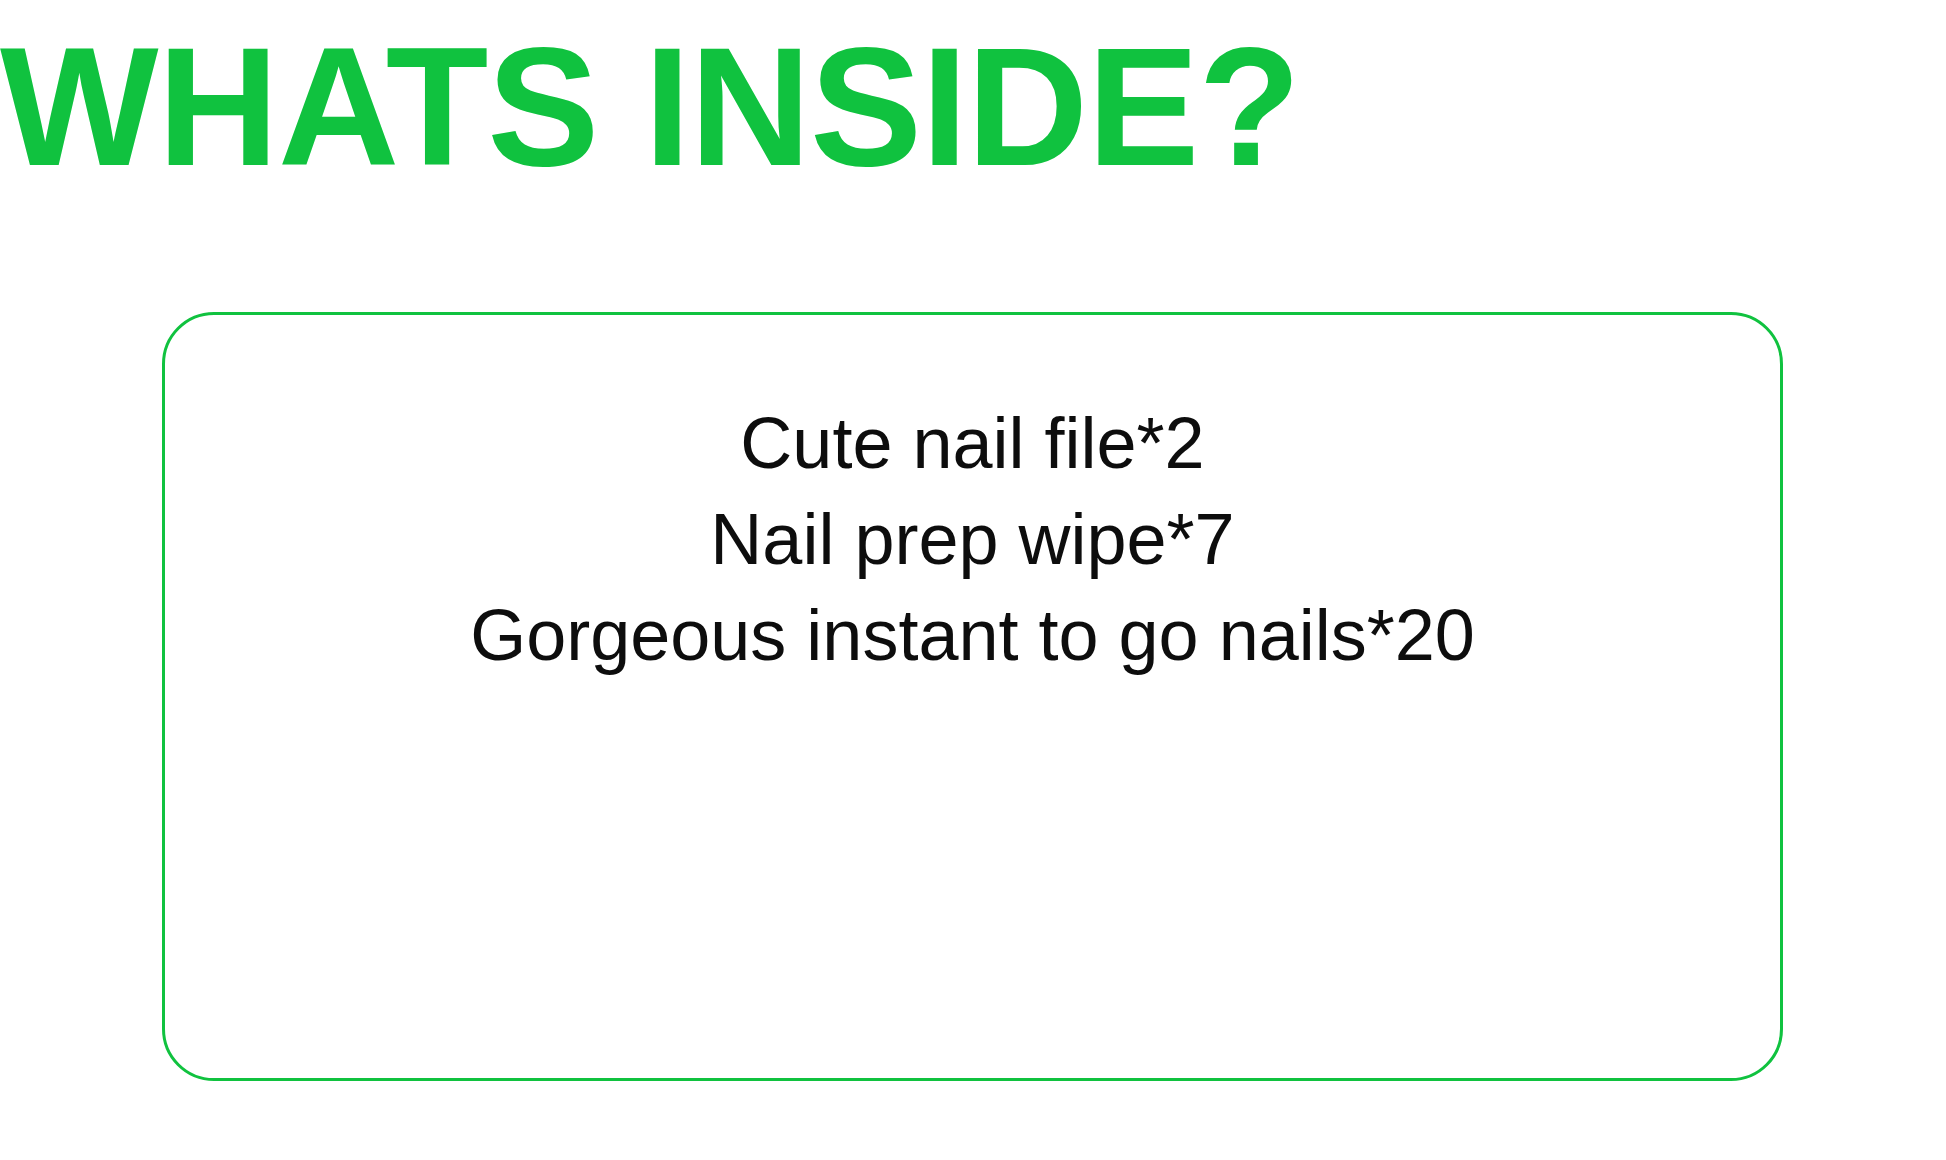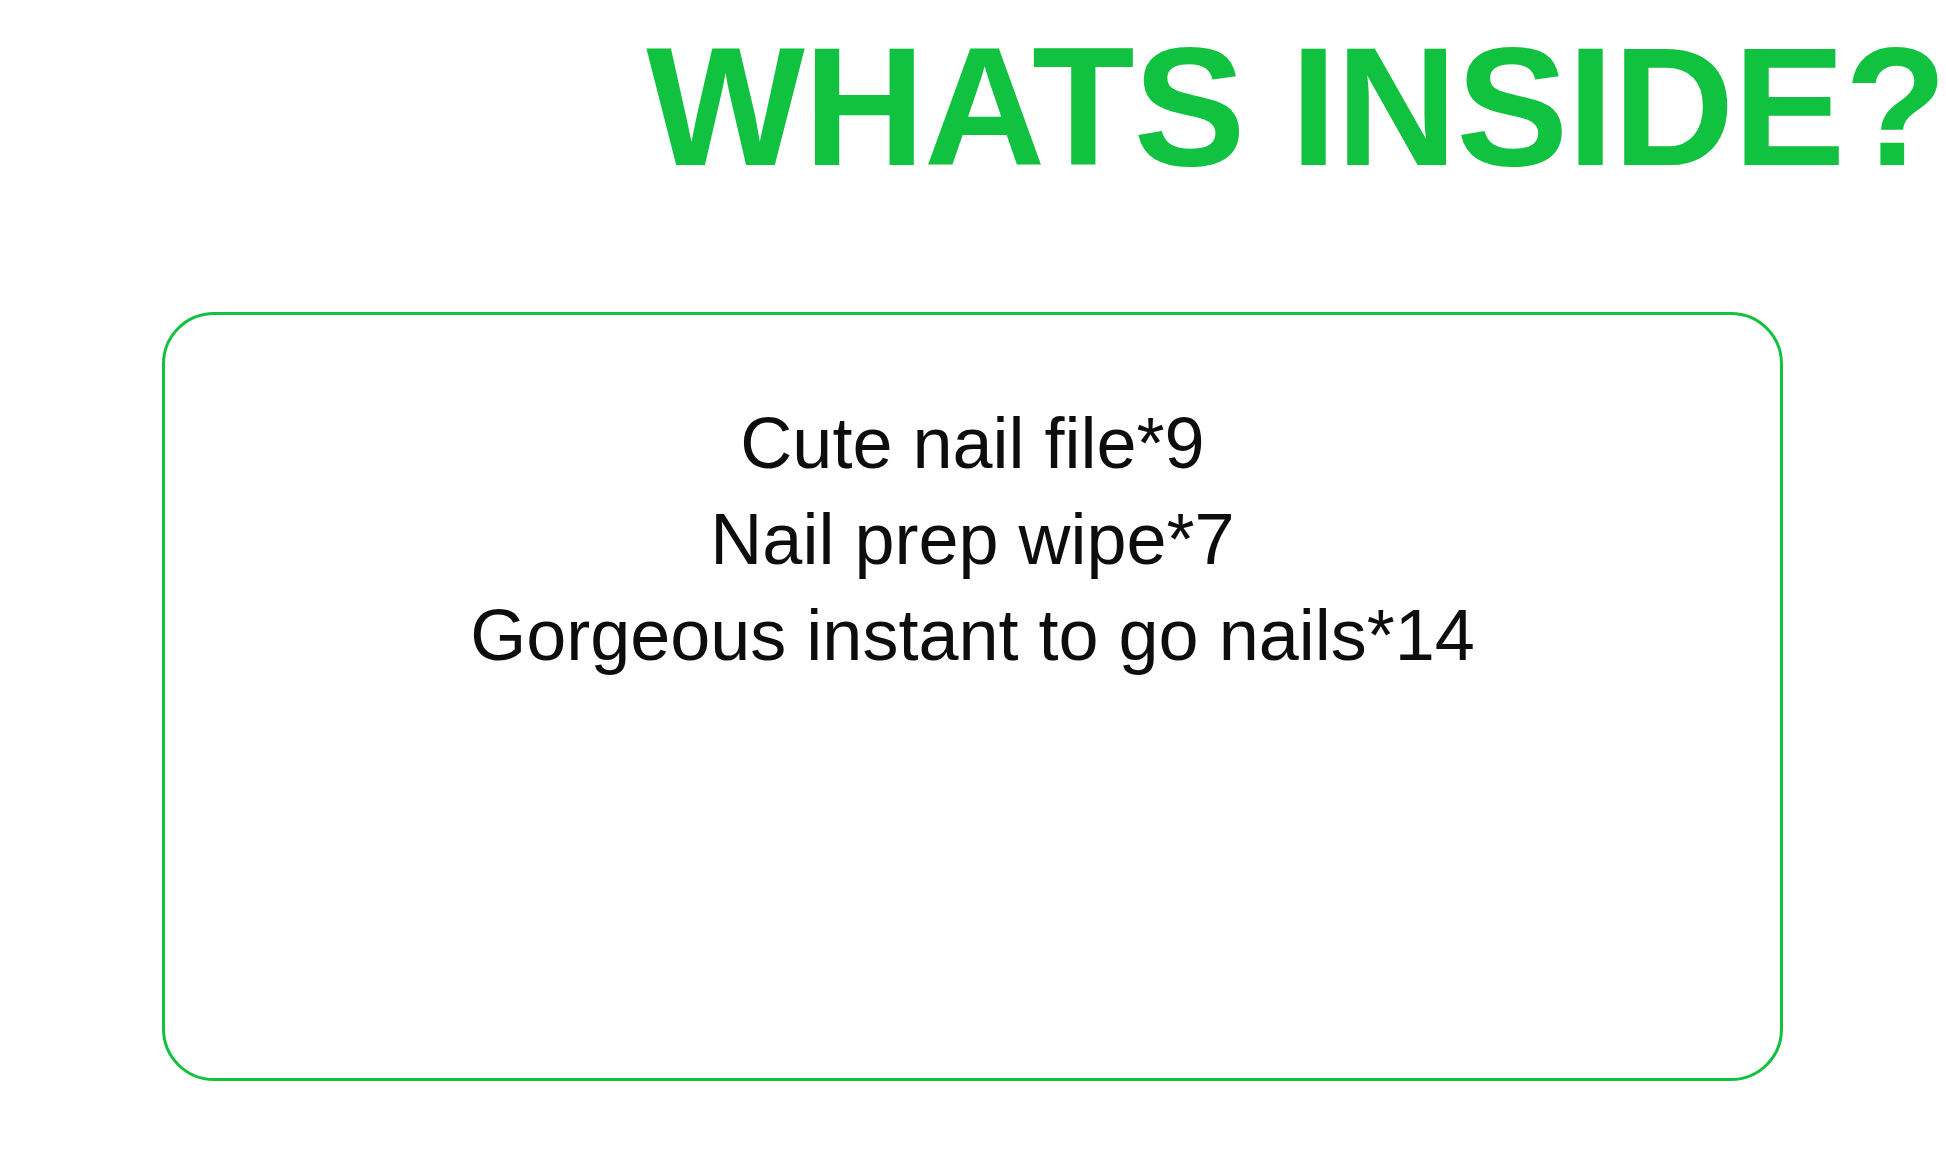--- a/index.html
+++ b/index.html
@@ -21,21 +21,21 @@
     height: 1160px;
     background: #ffffff;
   }
 
   
   .heading {
     position: absolute;
     left: 0;
     top: 14px;
     width: 1946px;
-    text-align: right;
+    text-align: left;
     font-family: "Liberation Sans", sans-serif;
     font-weight: bold;
     font-size: 168px;
     line-height: 186px;
     letter-spacing: -1px;
     color: #10c23f;
     white-space: nowrap;
     user-select: none;
   }
 
@@ -87,20 +87,20 @@
 </head>
 <body>
 
 <div class="page">
 
   <div class="heading">WHATS INSIDE?</div>
 
   <div class="panel">
     <div class="panel-inner">
       <ul class="contents-list">
-        <li>Cute nail file*9</li>
+        <li>Cute nail file*2</li>
         <li>Nail prep wipe*7</li>
-        <li>Gorgeous instant to go nails*14</li>
+        <li>Gorgeous instant to go nails*20</li>
       </ul>
     </div>
   </div>
 
 </div>
 
 </body></html>

